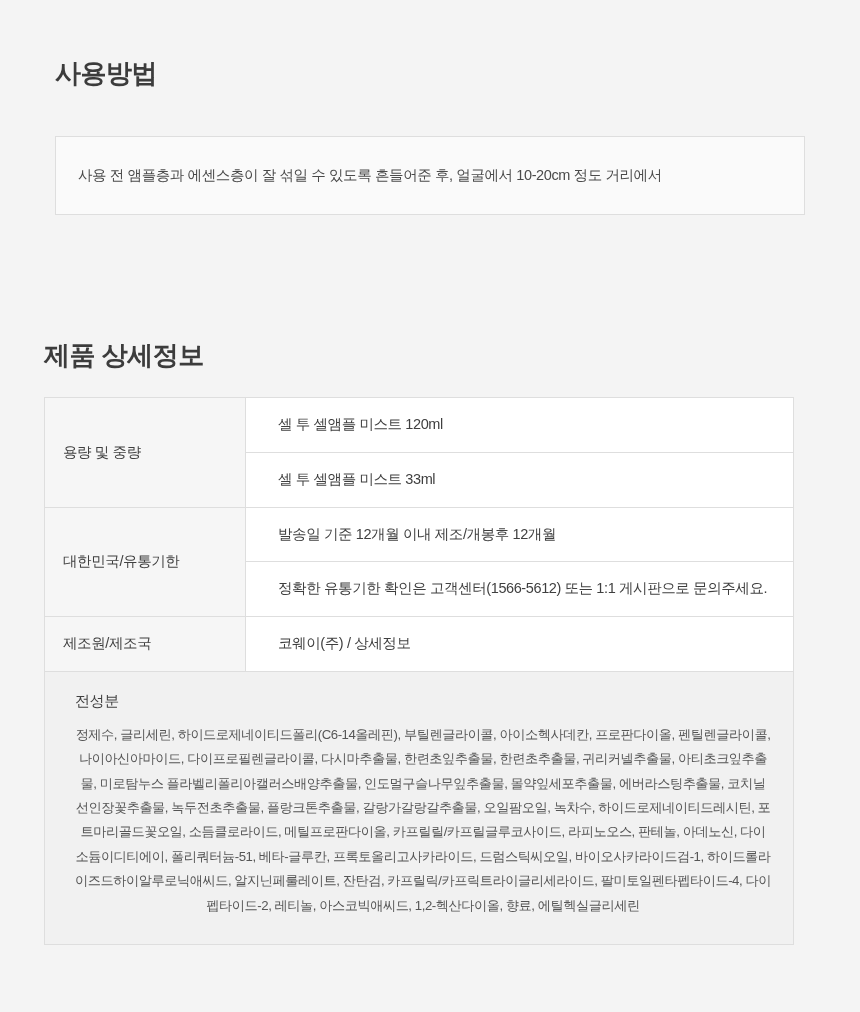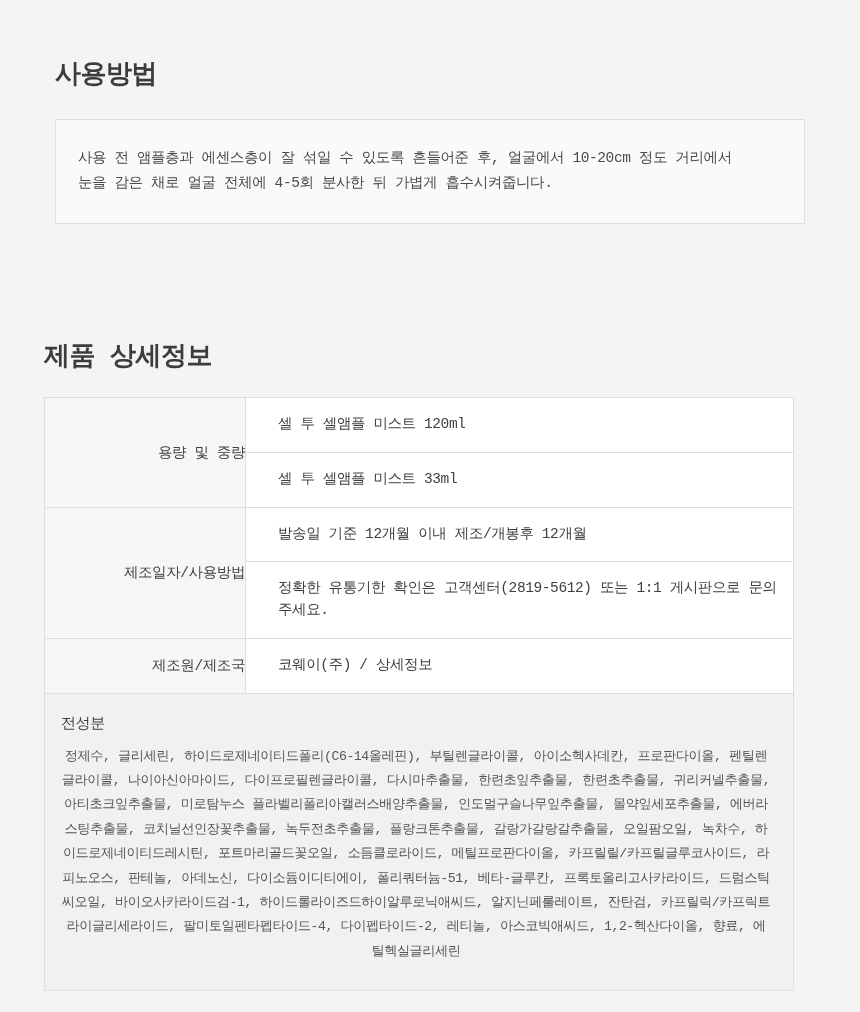--- a/index.html
+++ b/index.html
@@ -12,39 +12,38 @@
     background: #f4f4f4;
     font-family: "Liberation Sans", "DejaVu Sans", sans-serif;
     color: #333;
     -webkit-font-smoothing: antialiased;
   }
   .page {
     position: relative;
     width: 747px;
     height: 1012px;
     box-sizing: border-box;
-    font-family: Liberation Mono, monospace;
   }
 
   
   .usage-section {
     position: absolute;
     left: 55px;
     top: 56px;
     width: 750px;
   }
   .section-title {
     font-size: 26px;
     font-weight: bold;
     color: #3c3c3c;
     letter-spacing: -0.5px;
     margin: 0;
   }
   .usage-box {
-    margin-top: 28px;
+    margin-top: 45px;
     box-sizing: border-box;
     width: 750px;
     border: 1px solid #dedede;
     background: #fafafa;
     padding: 26px 22px 26px 22px;
   }
   .usage-line {
     font-size: 14.5px;
     line-height: 1.75;
     color: #4a4a4a;
@@ -75,37 +74,37 @@
     border: 1px solid #dedede;
     font-size: 14.5px;
     letter-spacing: -0.4px;
     color: #3f3f3f;
     vertical-align: middle;
   }
   table.spec th {
     width: 182px;
     background: #f6f6f6;
     font-weight: normal;
-    text-align: right;
+    text-align: left;
     padding: 14px 0 14px 18px;
   }
   table.spec td {
     background: #ffffff;
     padding: 16px 14px 16px 32px;
     line-height: 1.5;
   }
 
   
   .ingredients {
     box-sizing: border-box;
     width: 750px;
     border: 1px solid #dedede;
     border-top: none;
     background: #f1f1f1;
-    padding: 20px 22px 26px 16px;
+    padding: 20px 22px 26px 30px;
   }
   .ingredients-title {
     font-size: 15px;
     color: #3f3f3f;
     letter-spacing: -0.4px;
     margin-bottom: 12px;
   }
   .ingredients-body {
     font-size: 13.2px;
     line-height: 1.85;
@@ -117,42 +116,41 @@
 </style>
 </head>
 <body>
 
 <div class="page">
 
   <section class="usage-section">
     <h2 class="section-title">사용방법</h2>
     <div class="usage-box">
       <div class="usage-line">사용 전 앰플층과 에센스층이 잘 섞일 수 있도록 흔들어준 후, 얼굴에서 10-20cm 정도 거리에서</div>
-      <div class="usage-line">눈을 감은 채로 얼굴 전체에 4-5회 분사한 뒤 가볍게 흡수시켜줍니다.</div>
     </div>
   </section>
 
   <section class="detail-section">
     <h2 class="detail-title">제품 상세정보</h2>
 
     <table class="spec">
       <tbody>
         <tr>
           <th rowspan="2">용량 및 중량</th>
           <td>셀 투 셀앰플 미스트 120ml</td>
         </tr>
         <tr>
           <td>셀 투 셀앰플 미스트 33ml</td>
         </tr>
         <tr>
-          <th rowspan="2">제조일자/사용방법</th>
+          <th rowspan="2">대한민국/유통기한</th>
           <td>발송일 기준 12개월 이내 제조/개봉후 12개월</td>
         </tr>
         <tr>
-          <td>정확한 유통기한 확인은 고객센터(2819-5612) 또는 1:1 게시판으로 문의주세요.</td>
+          <td>정확한 유통기한 확인은 고객센터(1566-5612) 또는 1:1 게시판으로 문의주세요.</td>
         </tr>
         <tr>
           <th>제조원/제조국</th>
           <td>코웨이(주) / 상세정보</td>
         </tr>
       </tbody>
     </table>
 
     <div class="ingredients">
       <div class="ingredients-title">전성분</div>

